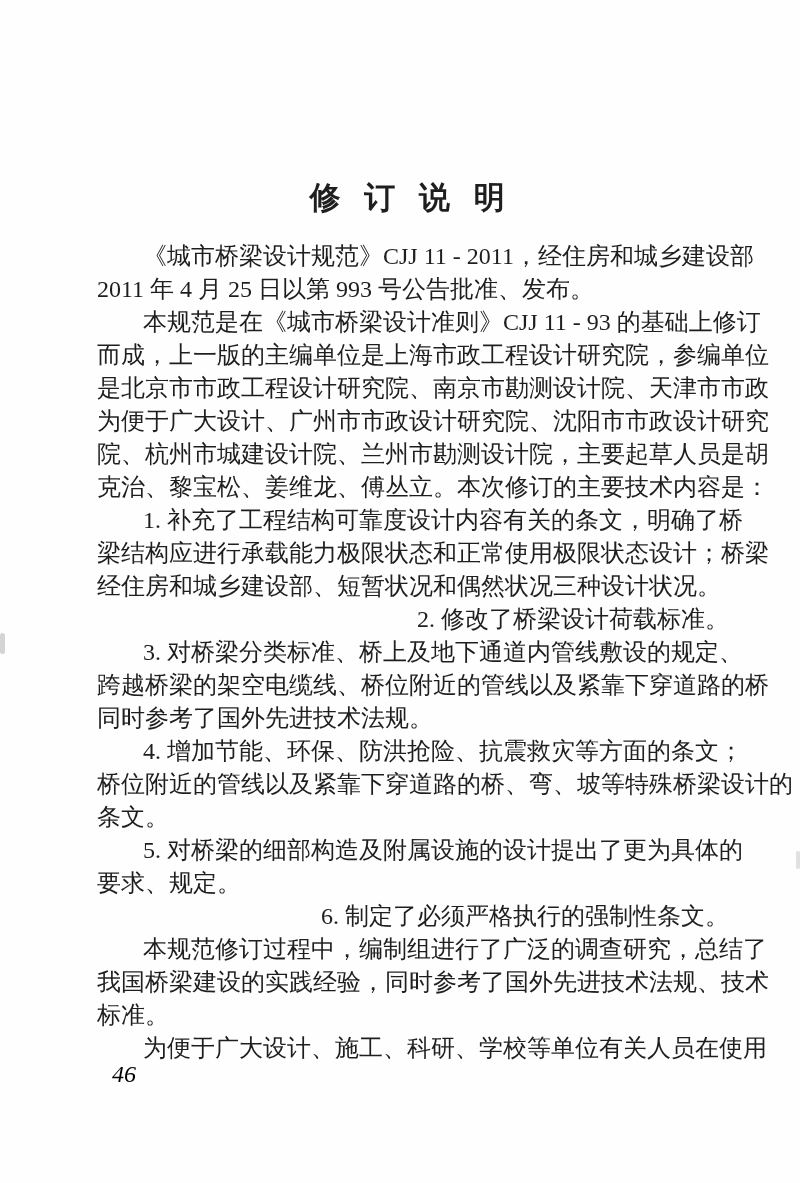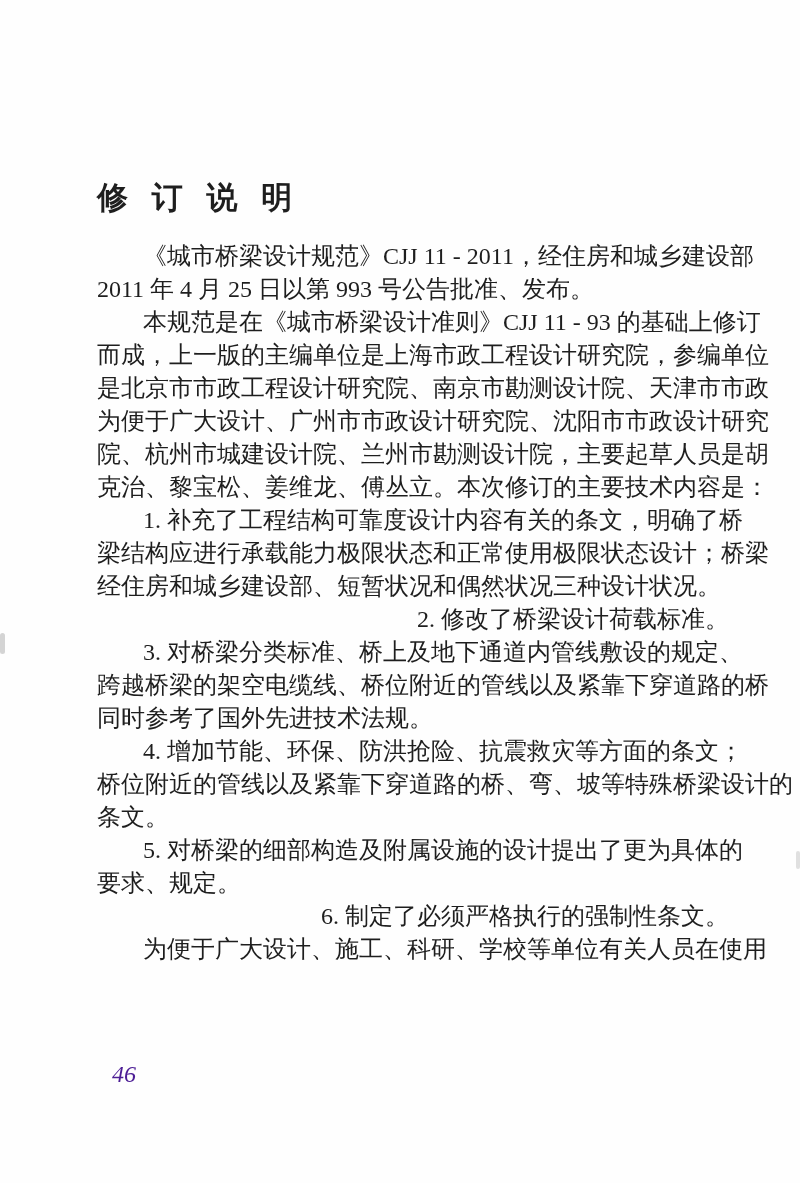--- a/index.html
+++ b/index.html
@@ -14,21 +14,21 @@
     background: #fefefe;
     overflow: hidden;
     font-family: "Liberation Serif", "DejaVu Serif", serif;
     color: #1e1e1e;
   }
   .doc-title {
     position: absolute;
     top: 156px;
     left: 97px;
     width: 628px;
-    text-align: left;
+    text-align: center;
     font-size: 31px;
     font-weight: bold;
     letter-spacing: 8px;
     white-space: nowrap;
   }
   .body-text {
     position: absolute;
     top: 240px;
     left: 97px;
     width: 632px;
@@ -43,21 +43,21 @@
   .text-line.indent {
     text-indent: 46px;
     text-align: right;
   }
   .page-number {
     position: absolute;
     top: 1061px;
     left: 112px;
     font-size: 24px;
     font-style: italic;
-    color: #4c1d95;
+    color: #000000;
   }
   .scan-artifact {
     position: absolute;
     border-radius: 4px;
   }
   .scan-artifact.left-edge {
     left: 0px;
     top: 633px;
     width: 5px;
     height: 21px;
@@ -112,20 +112,25 @@
         <div class="text-line">条文。</div>
       </div>
       <div class="para">
         <div class="text-line indent">5. 对桥梁的细部构造及附属设施的设计提出了更为具体的</div>
         <div class="text-line">要求、规定。</div>
       </div>
       <div class="para">
         <div class="text-line indent">6. 制定了必须严格执行的强制性条文。</div>
       </div>
       <div class="para">
+        <div class="text-line indent">本规范修订过程中，编制组进行了广泛的调查研究，总结了</div>
+        <div class="text-line">我国桥梁建设的实践经验，同时参考了国外先进技术法规、技术</div>
+        <div class="text-line">标准。</div>
+      </div>
+      <div class="para">
         <div class="text-line indent">为便于广大设计、施工、科研、学校等单位有关人员在使用</div>
       </div>
     </div>
 
   <div class="page-number">46</div>
 
   <div class="scan-artifact left-edge"></div>
 
   <div class="scan-artifact right-edge"></div>
 

